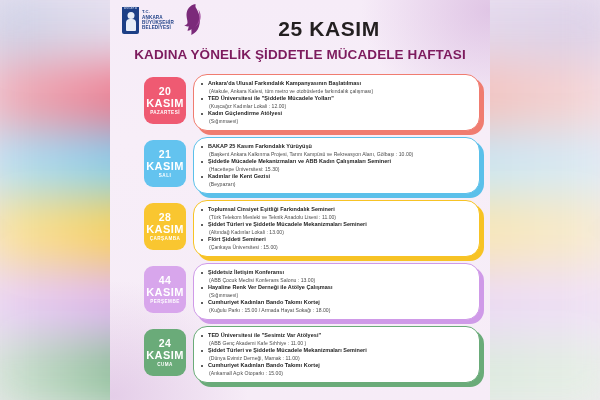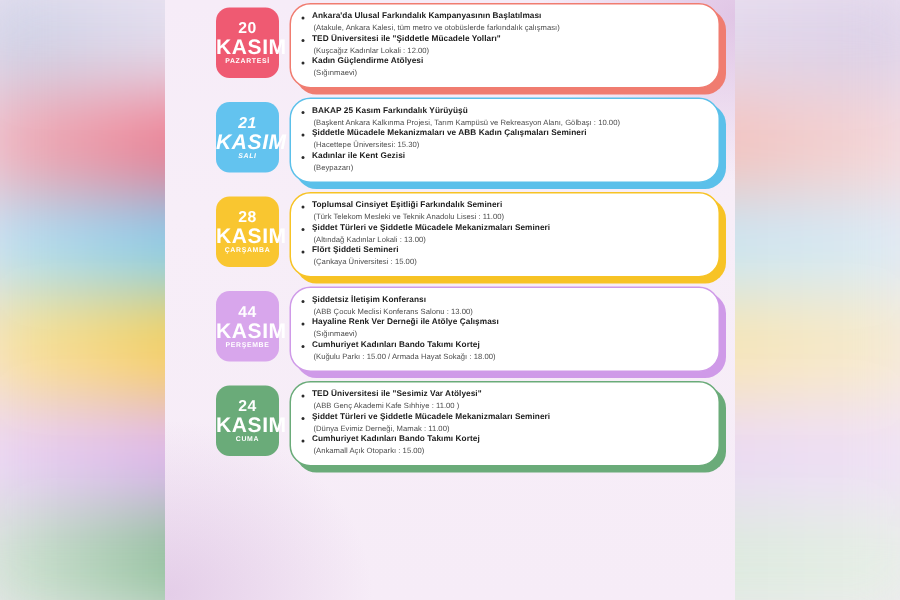--- a/index.html
+++ b/index.html
@@ -160,21 +160,21 @@
     padding: 9px 0 8px 0;
     margin-top: 3px;
   }
   .day-badge .dnum {
     font-size: 10.5px;
     font-weight: bold;
     line-height: 11px;
     letter-spacing: .3px;
   }
   .day-badge .dmon {
-    font-size: 14px;
+    font-size: 11px;
     font-weight: bold;
     line-height: 12px;
     letter-spacing: .4px;
   }
   .day-badge .dwk {
     font-size: 4.6px;
     font-weight: bold;
     line-height: 7px;
     letter-spacing: .45px;
   }
@@ -234,20 +234,41 @@
     <div class="band" style="top:134px;height:62px;background:linear-gradient(90deg,#bfe4f6,#63c3ef,#bfe3f4,#dcecf7);"></div>
     <div class="band" style="top:196px;height:66px;background:linear-gradient(90deg,#fae6a8,#f9c630,#f9e3a5,#f7ecd1);"></div>
     <div class="band" style="top:262px;height:68px;background:linear-gradient(90deg,#ecd7f6,#d8a6ec,#ead6f5,#f0e2f6);"></div>
     <div class="band" style="top:330px;height:70px;background:linear-gradient(90deg,#d8e8da,#6aab79,#d6e7d9,#e7f0e6);"></div>
   </div>
 
   <div id="poster">
     <div class="corner-wash"></div>
     <div class="corner-wash2"></div>
 
+    <div class="poster-header">
+
+      <div class="logo-wrap">
+        <div class="crest">
+          <div class="crest-top">ANKARA</div>
+        </div>
+        <div class="logo-text">
+          <div class="tc">T.C.</div>
+          <div>ANKARA</div>
+          <div>BÜYÜKŞEHİR</div>
+          <div>BELEDİYESİ</div>
+        </div>
+        <svg class="face-icon" viewBox="0 0 22 34">
+          <path d="M16.5 1C11 2 7.5 6.5 7.5 12c0 3 1 5 1 7.5 0 2-1.6 2.6-3.2 2.6 1.1 1.3 3 1.6 4.4 1.1-.2 1.6-.5 3.1-1.3 4.4 1.5.2 3-.4 3.9-1.5.3 2 .2 4 0 6 3.6-1.6 6.3-4.6 7.6-8.3 1.5-4.3 1.3-9-.2-13.3-.9-2.5-2-4.6-3.2-6.5z" fill="#7b2a7a"></path>
+          <path d="M19.4 6.6c1 3.5 1.2 7.2.4 10.7-.6 2.7-1.9 5-3.8 6.8 2.6-1.7 4.4-4.3 5.2-7.3.9-3.6.4-7.3-1.8-10.2z" fill="#a44fa0"></path>
+        </svg>
+      </div>
+
+      <div class="title-main">25 KASIM</div>
+      <div class="title-sub">KADINA YÖNELİK ŞİDDETLE MÜCADELE HAFTASI</div>
+    </div>
 
     <div class="rows" id="rows">
         <div class="day-row">
           <div class="day-badge" style="background: rgb(239, 90, 114);">
             <div class="dnum">20</div>
             <div class="dmon">KASIM</div>
             <div class="dwk">PAZARTESİ</div>
           </div>
           <div class="card-wrap">
             <div class="card-shadow" style="background: rgb(240, 124, 112);"></div>
@@ -263,21 +284,21 @@
                 </li>
                 <li>
                   <div class="it-title">Kadın Güçlendirme Atölyesi</div>
                   <div class="it-sub">(Sığınmaevi)</div>
                 </li>
               </ul>
             </div>
           </div>
         </div>
         <div class="day-row">
-          <div class="day-badge" style="background: rgb(99, 195, 239); font-style: italic;">
+          <div class="day-badge" style="background: rgb(99, 195, 239);">
             <div class="dnum">21</div>
             <div class="dmon">KASIM</div>
             <div class="dwk">SALI</div>
           </div>
           <div class="card-wrap">
             <div class="card-shadow" style="background: rgb(91, 192, 234);"></div>
             <div class="card" style="border-color: rgb(91, 192, 234);">
               <ul class="items">
                 <li>
                   <div class="it-title">BAKAP 25 Kasım Farkındalık Yürüyüşü</div>

